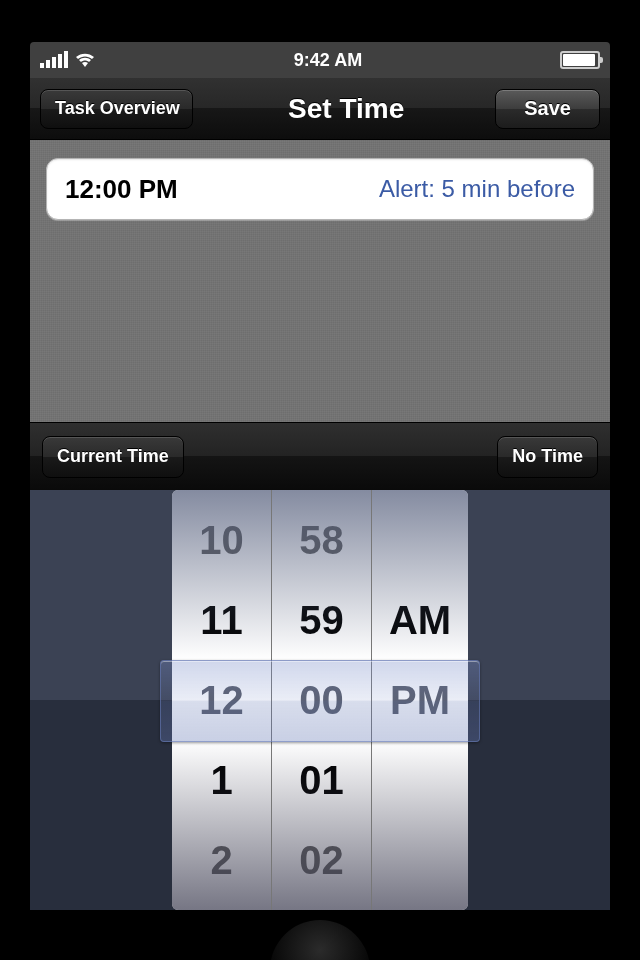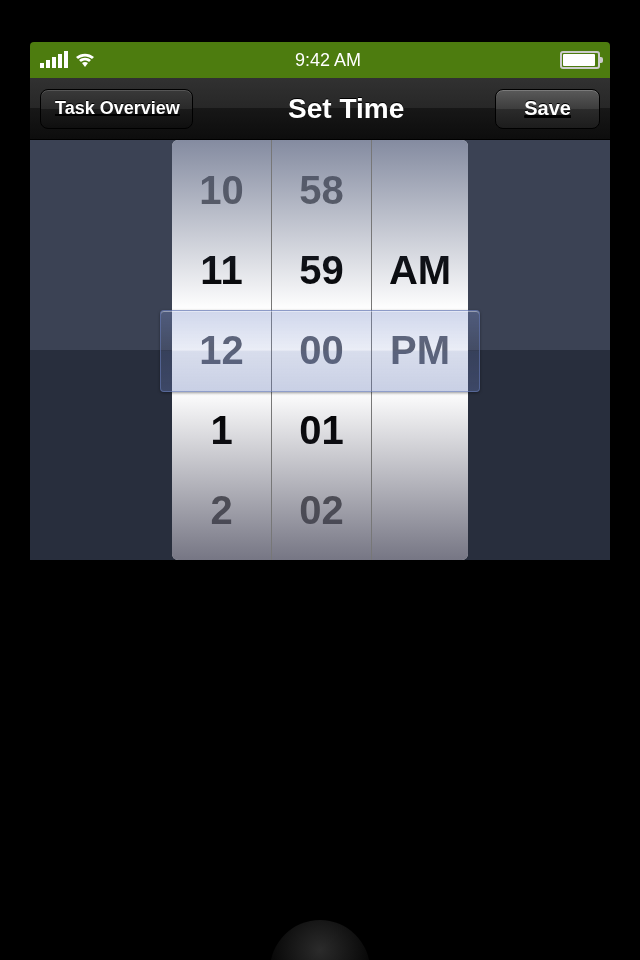--- a/index.html
+++ b/index.html
@@ -24,27 +24,27 @@
   left: 30px;
   top: 42px;
   width: 580px;
   height: 876px;
   overflow: hidden;
   border-radius: 4px;
 }
 
 .status-bar {
   height: 36px;
-  background: #4d7c0f;
+  background: #404040;
   display: flex;
   align-items: center;
   justify-content: space-between;
   color: #fff;
   font-size: 18px;
-  font-weight: normal;
+  font-weight: bold;
   padding: 0 10px;
   gap: 20px;
 }
 .status-left { display: flex; align-items: center; gap: 6px; }
 .status-right { display: flex; align-items: center; }
 
 .signal-bars { display: inline-flex; align-items: flex-end; gap: 2px; height: 16px; }
 .signal-bars span { width: 4px; background: #fff; display: inline-block; }
 .signal-bars span:nth-child(1){height:5px;}
 .signal-bars span:nth-child(2){height:8px;}
@@ -80,21 +80,20 @@
 }
 
 .nav-bar {
   height: 62px;
   background: linear-gradient(#313131, #272727 49%, #171717 50%, #0d0d0d);
   border-bottom: 1px solid #000;
   display: flex;
   align-items: center;
   padding: 0 10px;
   position: relative;
-  text-decoration: underline;
 }
 
 .nav-title {
   position: absolute;
   left: 0; right: 0;
   text-align: center;
   color: #fff;
   font-size: 28px;
   font-weight: bold;
   text-shadow: 0 -1px 0 #000;
@@ -319,20 +318,36 @@
         <span>Task Overview</span>
       </div>
       <div class="nav-title">
         <span>Set Time</span>
       </div>
       <div class="save-button">
         <span>Save</span>
       </div>
     </div>
 
+    <div class="content-pane">
+      <div class="time-cell">
+        <span class="time-value">12:00 PM</span>
+        <span class="time-alert">Alert: 5 min before</span>
+      </div>
+
+      <div class="toolbar">
+        <div class="toolbar-btn">
+          <span>Current Time</span>
+        </div>
+        <div class="toolbar-spacer"></div>
+        <div class="toolbar-btn">
+          <span>No Time</span>
+        </div>
+      </div>
+    </div>
 
     <div class="picker-pane">
       <div class="picker">
 
         <div class="wheel">
           <div class="wheel-inner" style="top:10px">
             <div class="wheel-item dim">10</div>
             <div class="wheel-item">11</div>
             <div class="wheel-item mid">12</div>
             <div class="wheel-item">1</div>

